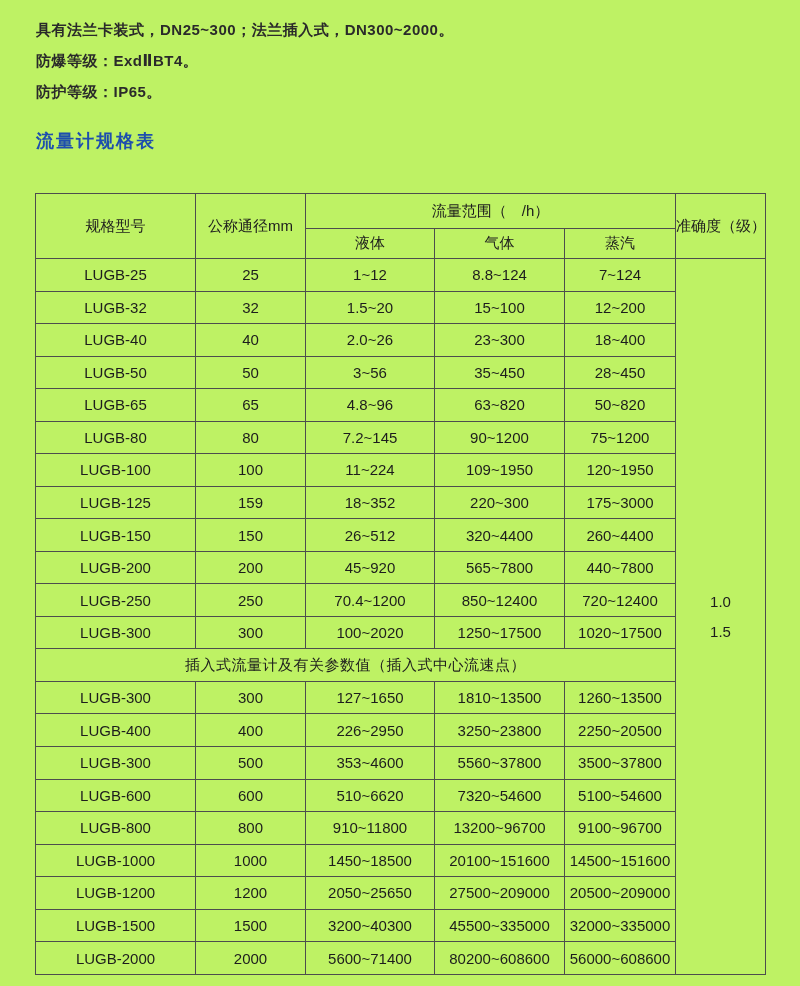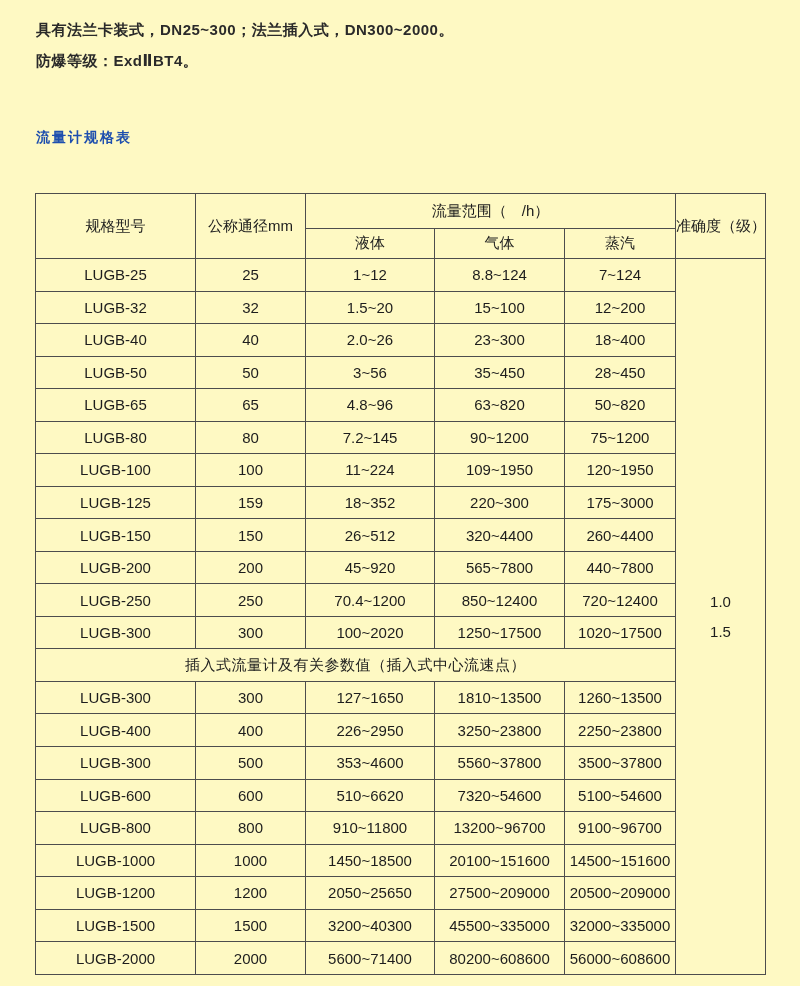--- a/index.html
+++ b/index.html
@@ -5,41 +5,41 @@
   html, body {
     margin: 0;
     padding: 0;
     background: #ffffff;
     font-family: "Liberation Sans", "DejaVu Sans", sans-serif;
   }
   .page {
     position: relative;
     width: 800px;
     height: 986px;
-    background: #fef9c3;
+    background: #bef264;
     overflow: hidden;
   }
   .intro {
     position: absolute;
     left: 36px;
     top: 14px;
     color: #2a2a2a;
     font-size: 15px;
     font-weight: bold;
     letter-spacing: 0.5px;
   }
   .intro .line {
     line-height: 31px;
     white-space: pre;
   }
   .section-title {
     position: absolute;
     left: 36px;
     top: 129px;
-    font-size: 14px;
+    font-size: 18px;
     font-weight: bold;
     color: var(--title-color, #1e4fae);
     letter-spacing: 2px;
   }
   table.spec {
     position: absolute;
     left: 35px;
     top: 193px;
     width: 730px;
     height: 782px;
@@ -69,20 +69,21 @@
   }
 </style>
 </head>
 <body>
 
 <div class="page">
 
   <div class="intro">
     <div class="line">具有法兰卡装式，DN25~300；法兰插入式，DN300~2000。</div>
     <div class="line">防爆等级：ExdⅡBT4。</div>
+    <div class="line">防护等级：IP65。</div>
   </div>
 
   <div class="section-title">流量计规格表</div>
 
   <table class="spec">
     <colgroup>
       <col style="width:160px">
       <col style="width:110px">
       <col style="width:129px">
       <col style="width:130px">
@@ -199,21 +200,21 @@
           <td>300</td>
           <td>127~1650</td>
           <td>1810~13500</td>
           <td>1260~13500</td>
         </tr>
         <tr class="datarow">
           <td>LUGB-400</td>
           <td>400</td>
           <td>226~2950</td>
           <td>3250~23800</td>
-          <td>2250~23800</td>
+          <td>2250~20500</td>
         </tr>
         <tr class="datarow">
           <td>LUGB-300</td>
           <td>500</td>
           <td>353~4600</td>
           <td>5560~37800</td>
           <td>3500~37800</td>
         </tr>
         <tr class="datarow">
           <td>LUGB-600</td>

